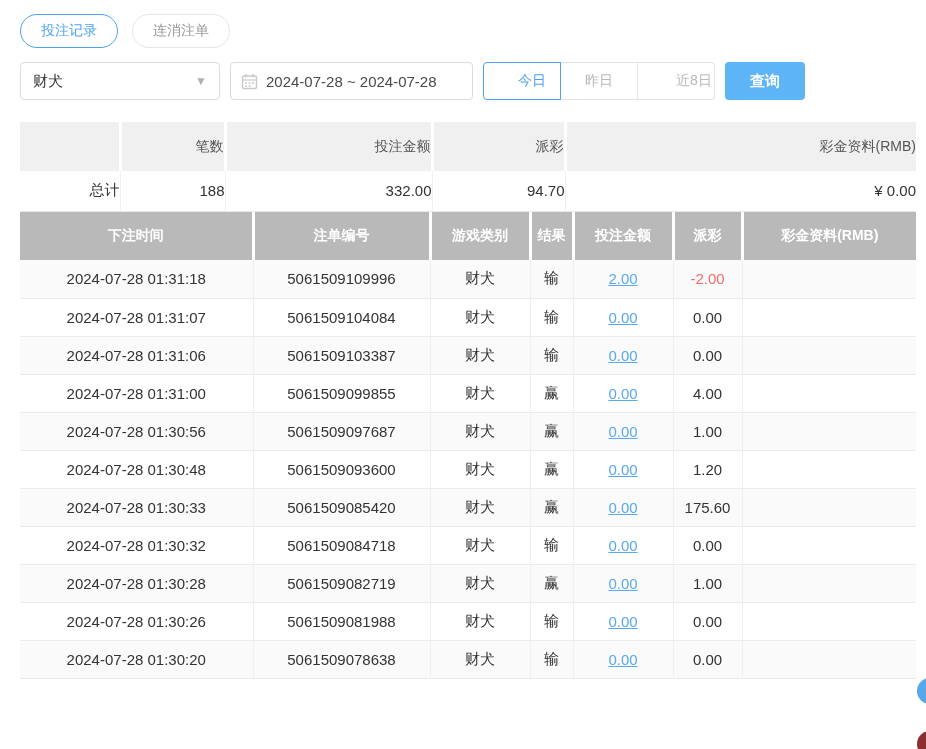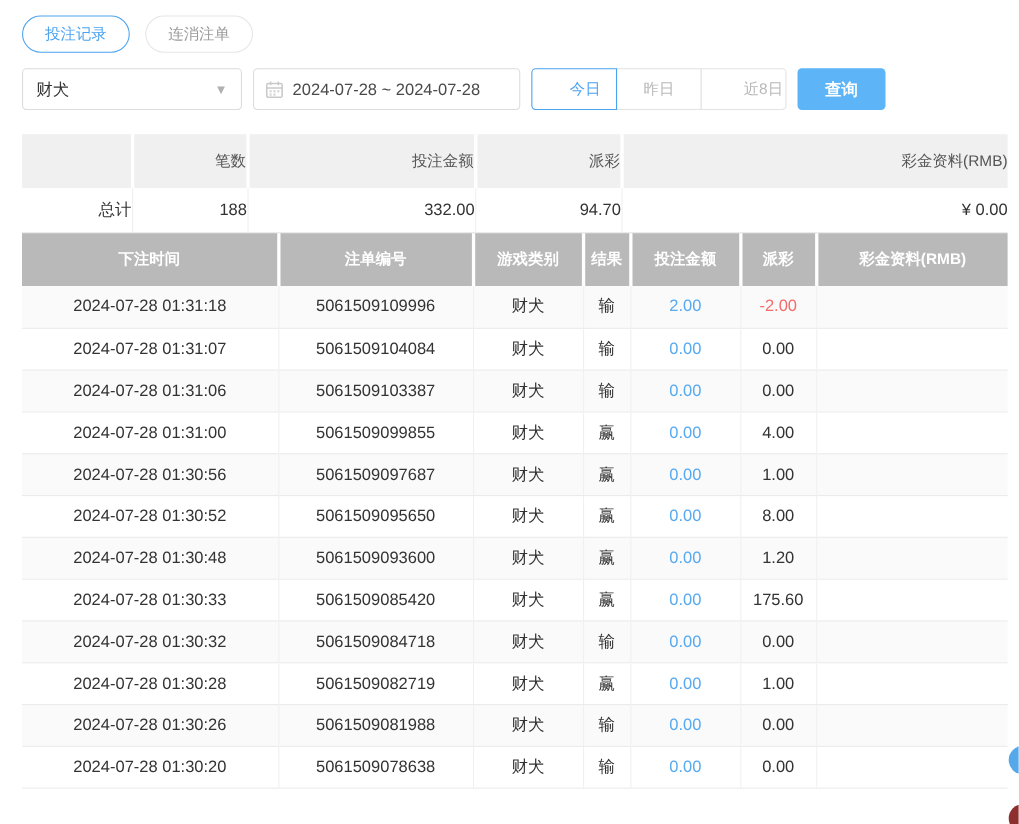--- a/index.html
+++ b/index.html
@@ -70,21 +70,21 @@
     border-left:3px solid #fff;text-align:center;margin-top:16px;
   }
   .main-table th:first-child{border-left:none;}
   .main-table td{
     height:38px;text-align:center;font-size:15px;color:#333;
     border-left:1px solid #f0f0f0;border-bottom:1px solid #ebebeb;
   }
   .main-table td:first-child{border-left:none;}
   .main-table tbody tr:nth-child(odd) td{background:#fafafa;}
   .main-table tbody tr:nth-child(even) td{background:#fff;}
-  .bet-link{color:var(--link-blue);cursor:pointer;}
+  .bet-link{color:var(--link-blue);text-decoration:underline;cursor:pointer;}
   td.neg{color:var(--neg-red);}
   
   .float-circle{position:absolute;width:26px;height:26px;border-radius:50%;cursor:pointer;}
   .float-circle.blue{left:917px;top:678px;background:#55a8ea;}
   .float-circle.red{left:917px;top:731px;background:#8d2f2f;}
 </style>
 </head>
 <body>
 
 <div class="tabs-row">
@@ -210,29 +210,20 @@
       <tr>
         <td>2024-07-28 01:30:56</td>
         <td>5061509097687</td>
         <td>财犬</td>
         <td>赢</td>
         <td><a class="bet-link">0.00</a></td>
         <td>1.00</td>
         <td></td>
       </tr>
       <tr>
-        <td>2024-07-28 01:30:52</td>
-        <td>5061509095650</td>
-        <td>财犬</td>
-        <td>赢</td>
-        <td><a class="bet-link">0.00</a></td>
-        <td>8.00</td>
-        <td></td>
-      </tr>
-      <tr>
         <td>2024-07-28 01:30:48</td>
         <td>5061509093600</td>
         <td>财犬</td>
         <td>赢</td>
         <td><a class="bet-link">0.00</a></td>
         <td>1.20</td>
         <td></td>
       </tr>
       <tr>
         <td>2024-07-28 01:30:33</td>

